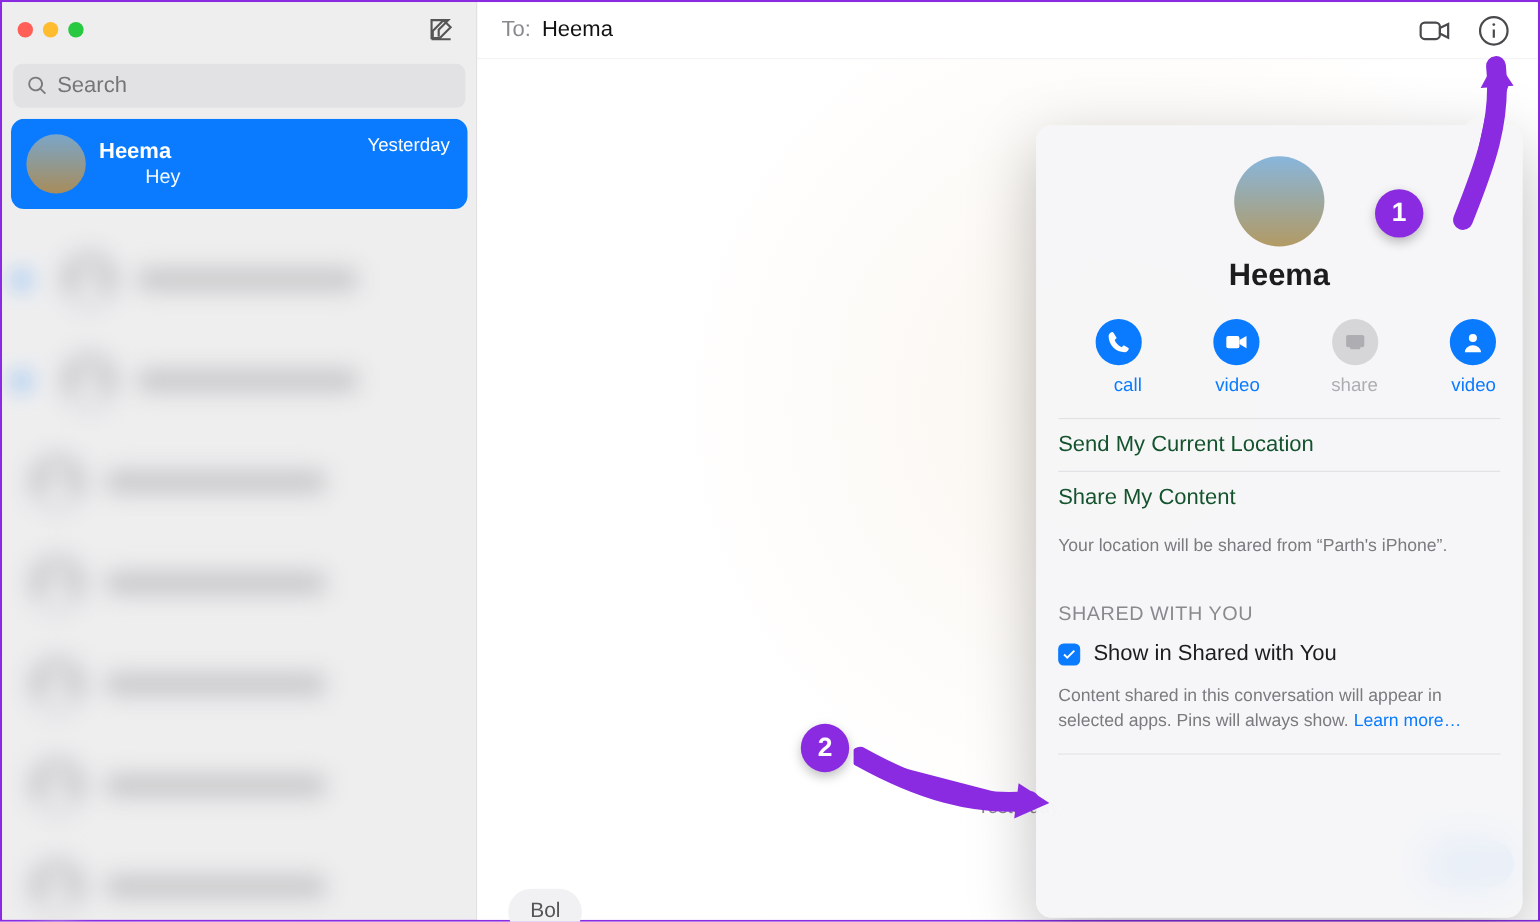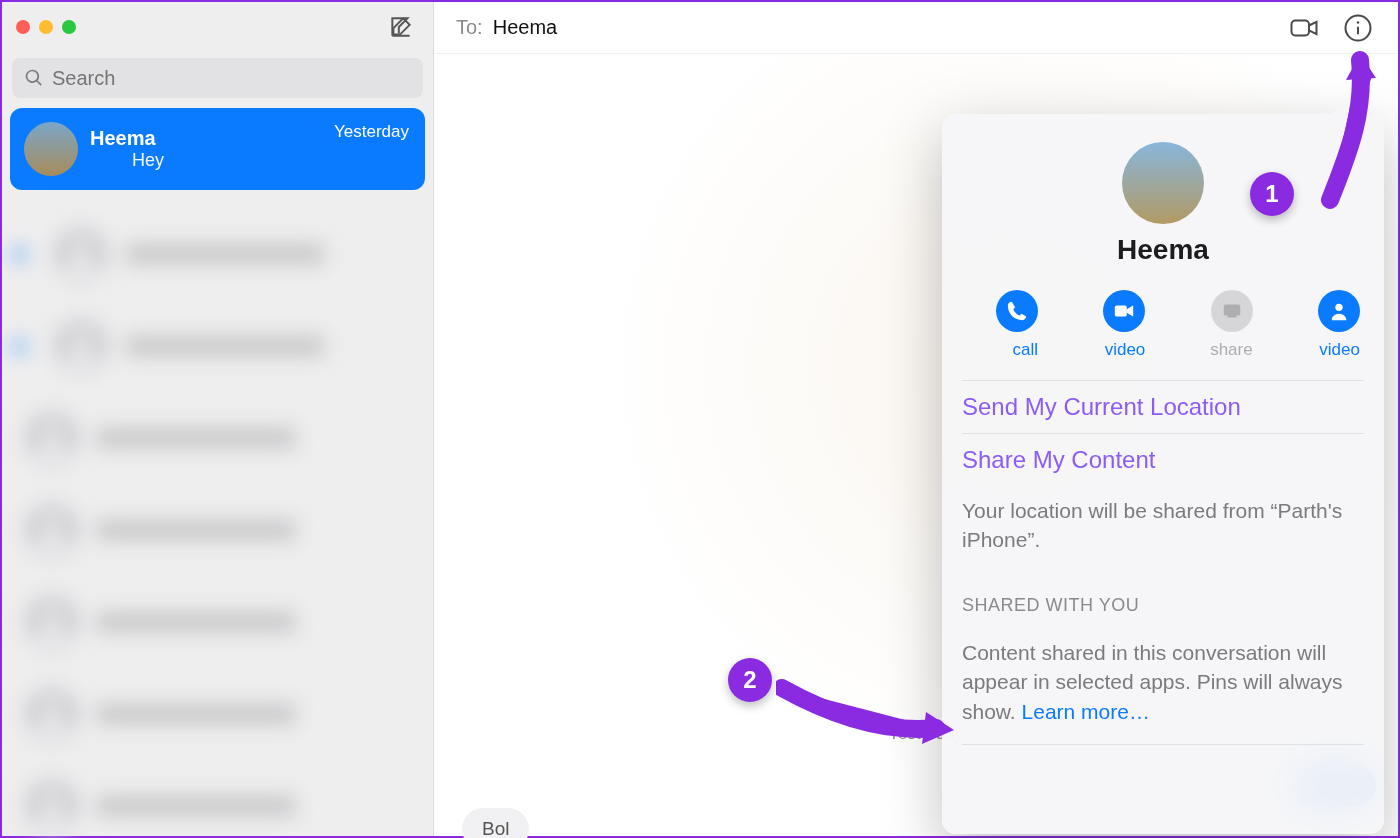--- a/index.html
+++ b/index.html
@@ -62,23 +62,23 @@
   .actions { display:flex; justify-content:space-between; padding:0 4px 20px 4px; }
   .action { display:flex; flex-direction:column; align-items:flex-end; gap:8px; width:72px; }
   .action .circle { width:42px; height:42px; border-radius:50%; display:flex; align-items:center; justify-content:center; }
   .action.enabled .circle { background:#0a7bff; }
   .action.disabled .circle { background:#d6d6d8; }
   .action .circle svg { width:22px; height:22px; fill:#fff; }
   .action.disabled .circle svg { fill:#aeaeb2; }
   .action .lbl { font-size:17px; }
   .action.enabled .lbl { color:#0a7bff; }
   .action.disabled .lbl { color:#aeaeb2; }
-  .link { color:#8b5cf6; font-size:24px; padding:12px 0; display:block; }
+  .link { color:#14532d; font-size:20px; padding:12px 0; display:block; }
   .hr { height:1px; background:#e1e1e3; margin:0; }
-  .subtext { color:#7b7b7f; font-size:21px; padding:10px 0 18px 0; line-height:1.4; }
+  .subtext { color:#7b7b7f; font-size:16px; padding:10px 0 18px 0; line-height:1.4; }
   .subhead { color:#8a8a8e; font-size:18px; letter-spacing:0.5px; padding:22px 0 12px 0; }
   .check-row { display:flex; align-items:center; gap:12px; font-size:20px; color:#1c1c1e; padding:2px 0 6px 0; }
   .cbx { width:20px; height:20px; border-radius:5px; border:1px solid #b8b8bb; background:#fff; display:flex; align-items:center; justify-content:center; flex-shrink:0; }
   .cbx.checked { background:#0a7bff; border-color:#0a7bff; }
   .cbx.checked svg { width:14px; height:14px; fill:none; stroke:#fff; stroke-width:3; }
   .learn { color:#0a7bff; }
   .hide-row { display:flex; align-items:center; gap:14px; font-size:20px; color:#1c1c1e; padding-top:48px; }
 
   
   .badge { position:absolute; width:44px; height:44px; border-radius:50%; background:#8a2be2; color:#fff; font-weight:700; font-size:24px; display:flex; align-items:center; justify-content:center; z-index:50; box-shadow:0 4px 10px rgba(0,0,0,.25); }
@@ -262,20 +262,28 @@
           </div>
         </div>
 
         <div class="hr"></div>
         <a class="link">Send My Current Location</a>
         <div class="hr"></div>
         <a class="link">Share My Content</a>
         <div class="subtext">Your location will be shared from “Parth's iPhone”.</div>
 
         <div class="subhead">SHARED WITH YOU</div>
+        <div class="check-row">
+          <div class="cbx checked">
+              <svg viewBox="0 0 24 24">
+                <path d="M4 12l5 5L20 6"></path>
+              </svg>
+            </div>
+          <span>Show in Shared with You</span>
+        </div>
         <div class="subtext">
           <span>Content shared in this conversation will appear in selected apps. Pins will always show. </span><a class="learn">Learn more…</a>
         </div>
         <div class="hr"></div>
 
       </div>
     </div>
   </div>
 </div>
 

